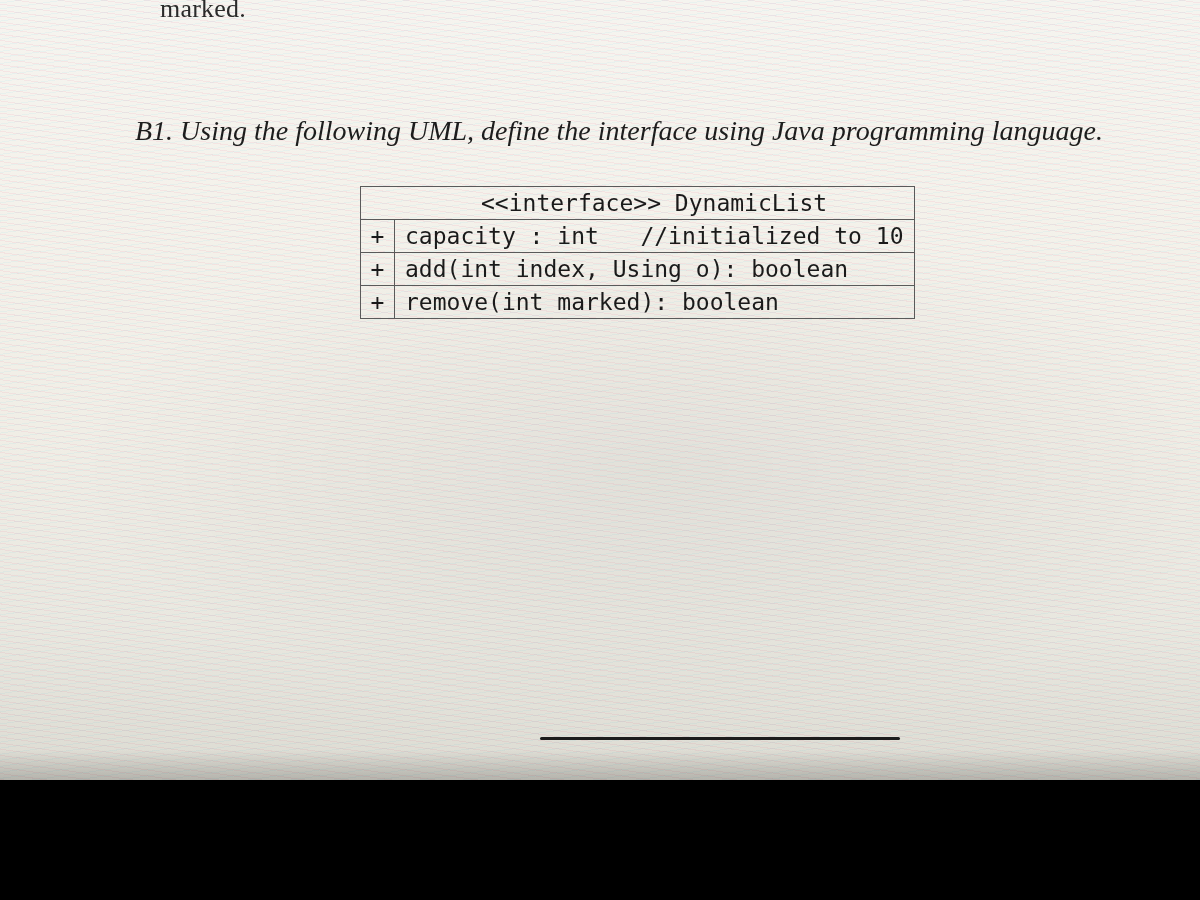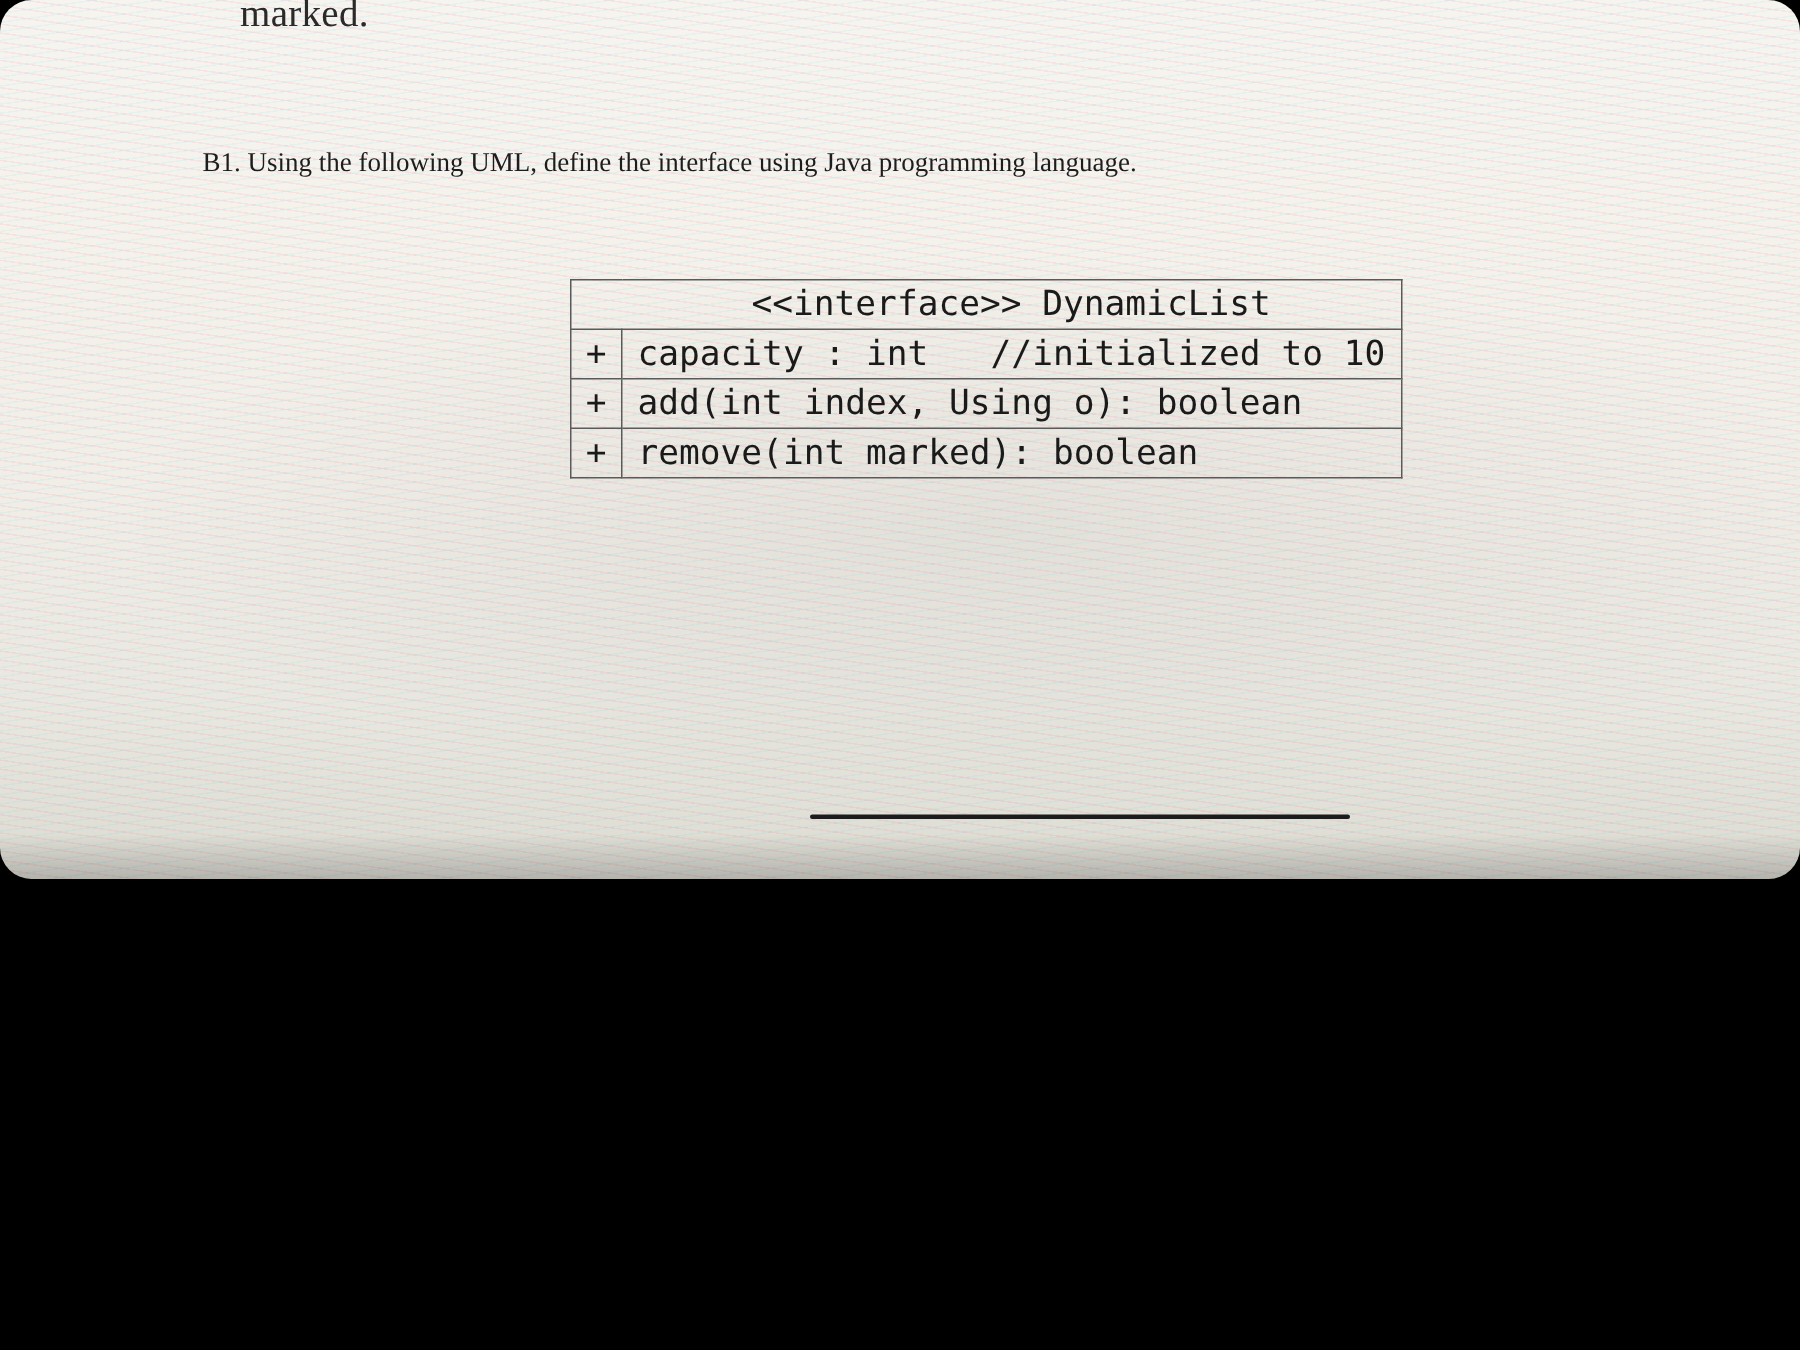--- a/index.html
+++ b/index.html
@@ -4,58 +4,58 @@
   <style>
     * { box-sizing: border-box; margin: 0; padding: 0; }
     html, body { width: 1200px; height: 900px; overflow: hidden; }
     body {
       font-family: Georgia, 'Times New Roman', serif;
       background: #000;
     }
     .page {
       position: relative;
       width: 1200px;
-      height: 586px;
+      height: 780px;
       background: linear-gradient(180deg,
           #f5f4ef 0%,
           #f4f2eb 25%,
           #f0eee6 55%,
           #e9e8e0 80%,
           #dcdbd2 100%);
       padding: 0 100px 0 160px;
       overflow: hidden;
-      border-radius: 21px;
     }
     .moire {
       position: absolute; inset: 0;
       pointer-events: none;
       background:
         repeating-linear-gradient( 8deg, rgba(255,0,90,0.06) 0 1px, transparent 1px 6px),
         repeating-linear-gradient(-8deg, rgba(0,200,255,0.05) 0 1px, transparent 1px 6px),
         radial-gradient(ellipse 70% 45% at 55% 60%, rgba(0,0,0,0.05), transparent 70%);
       mix-blend-mode: multiply;
     }
     .cut-word {
       position: absolute;
       top: -6px; left: 160px;
       font-size: 26px;
       color: #2a2a2a;
       letter-spacing: 0.2px;
     }
     .prompt {
       position: absolute;
-      top: 96px; left: 135px; right: 60px;
-      font-size: 18px;
+      top: 112px; left: 135px; right: 60px;
+      font-size: 28px;
       color: #1d1d1d;
       line-height: 1.35;
+      font-style: italic;
     }
     .qnum { display: inline; }
     .uml-table {
       position: absolute;
-      top: 186px; left: 380px;
+      top: 186px; left: 360px;
       border-collapse: collapse;
       font-family: "Menlo", "Consolas", "DejaVu Sans Mono", monospace;
       font-size: 23px;
       color: #1a1a1a;
       background: rgba(255,255,255,0.0);
     }
     .uml-table td {
       border: 1px solid #5a5a5a;
       padding: 3px 10px 3px 10px;
       white-space: pre;

